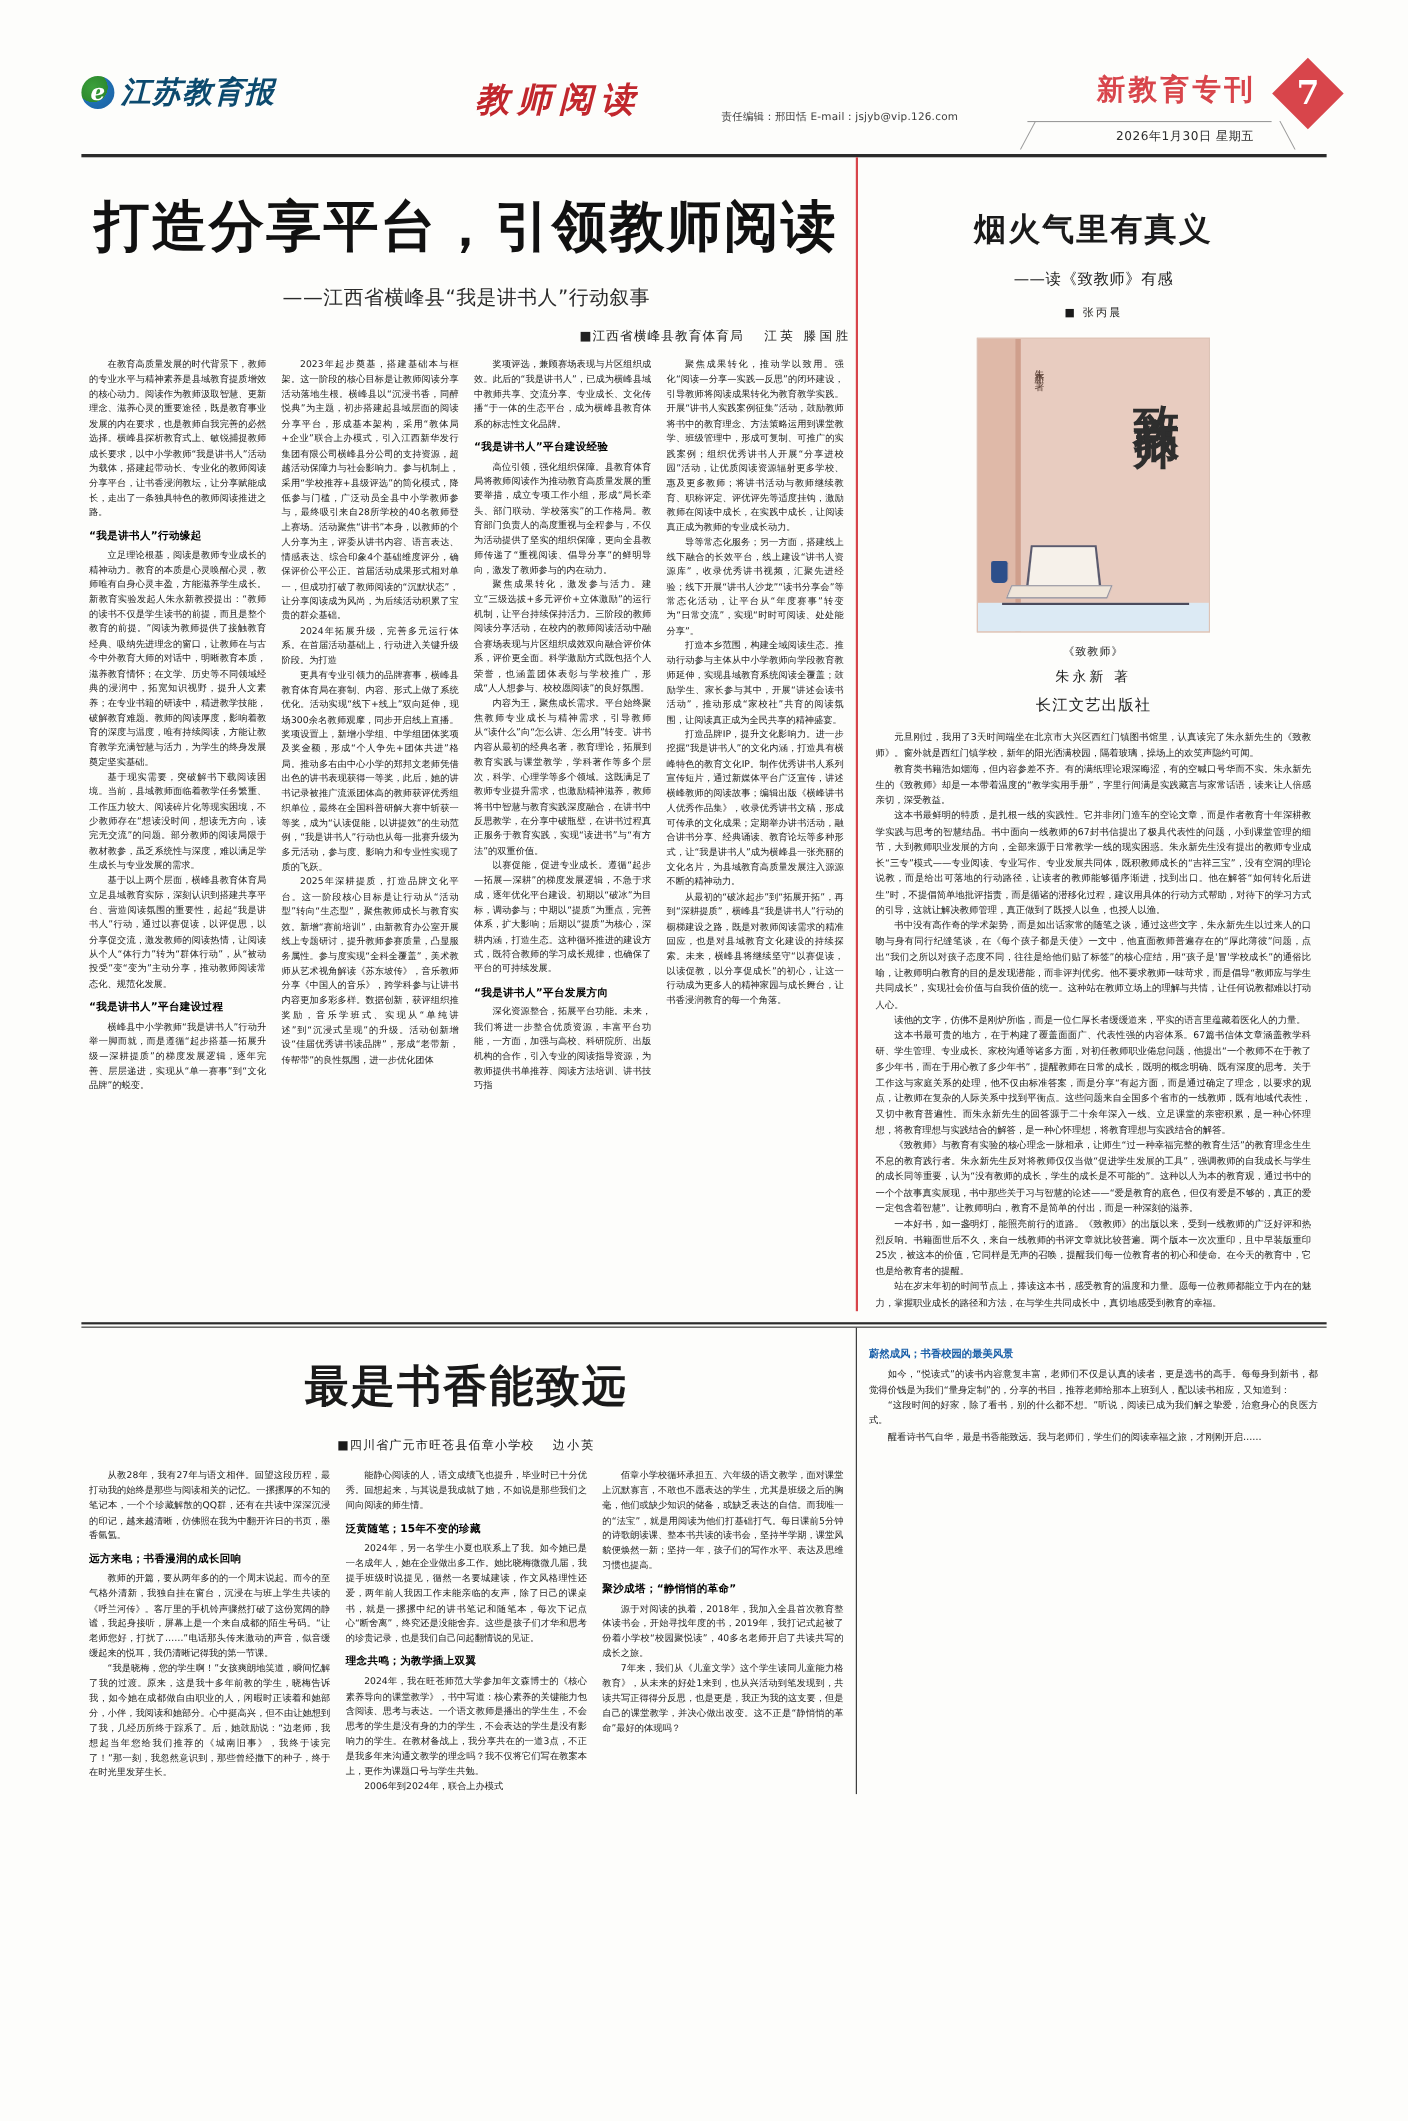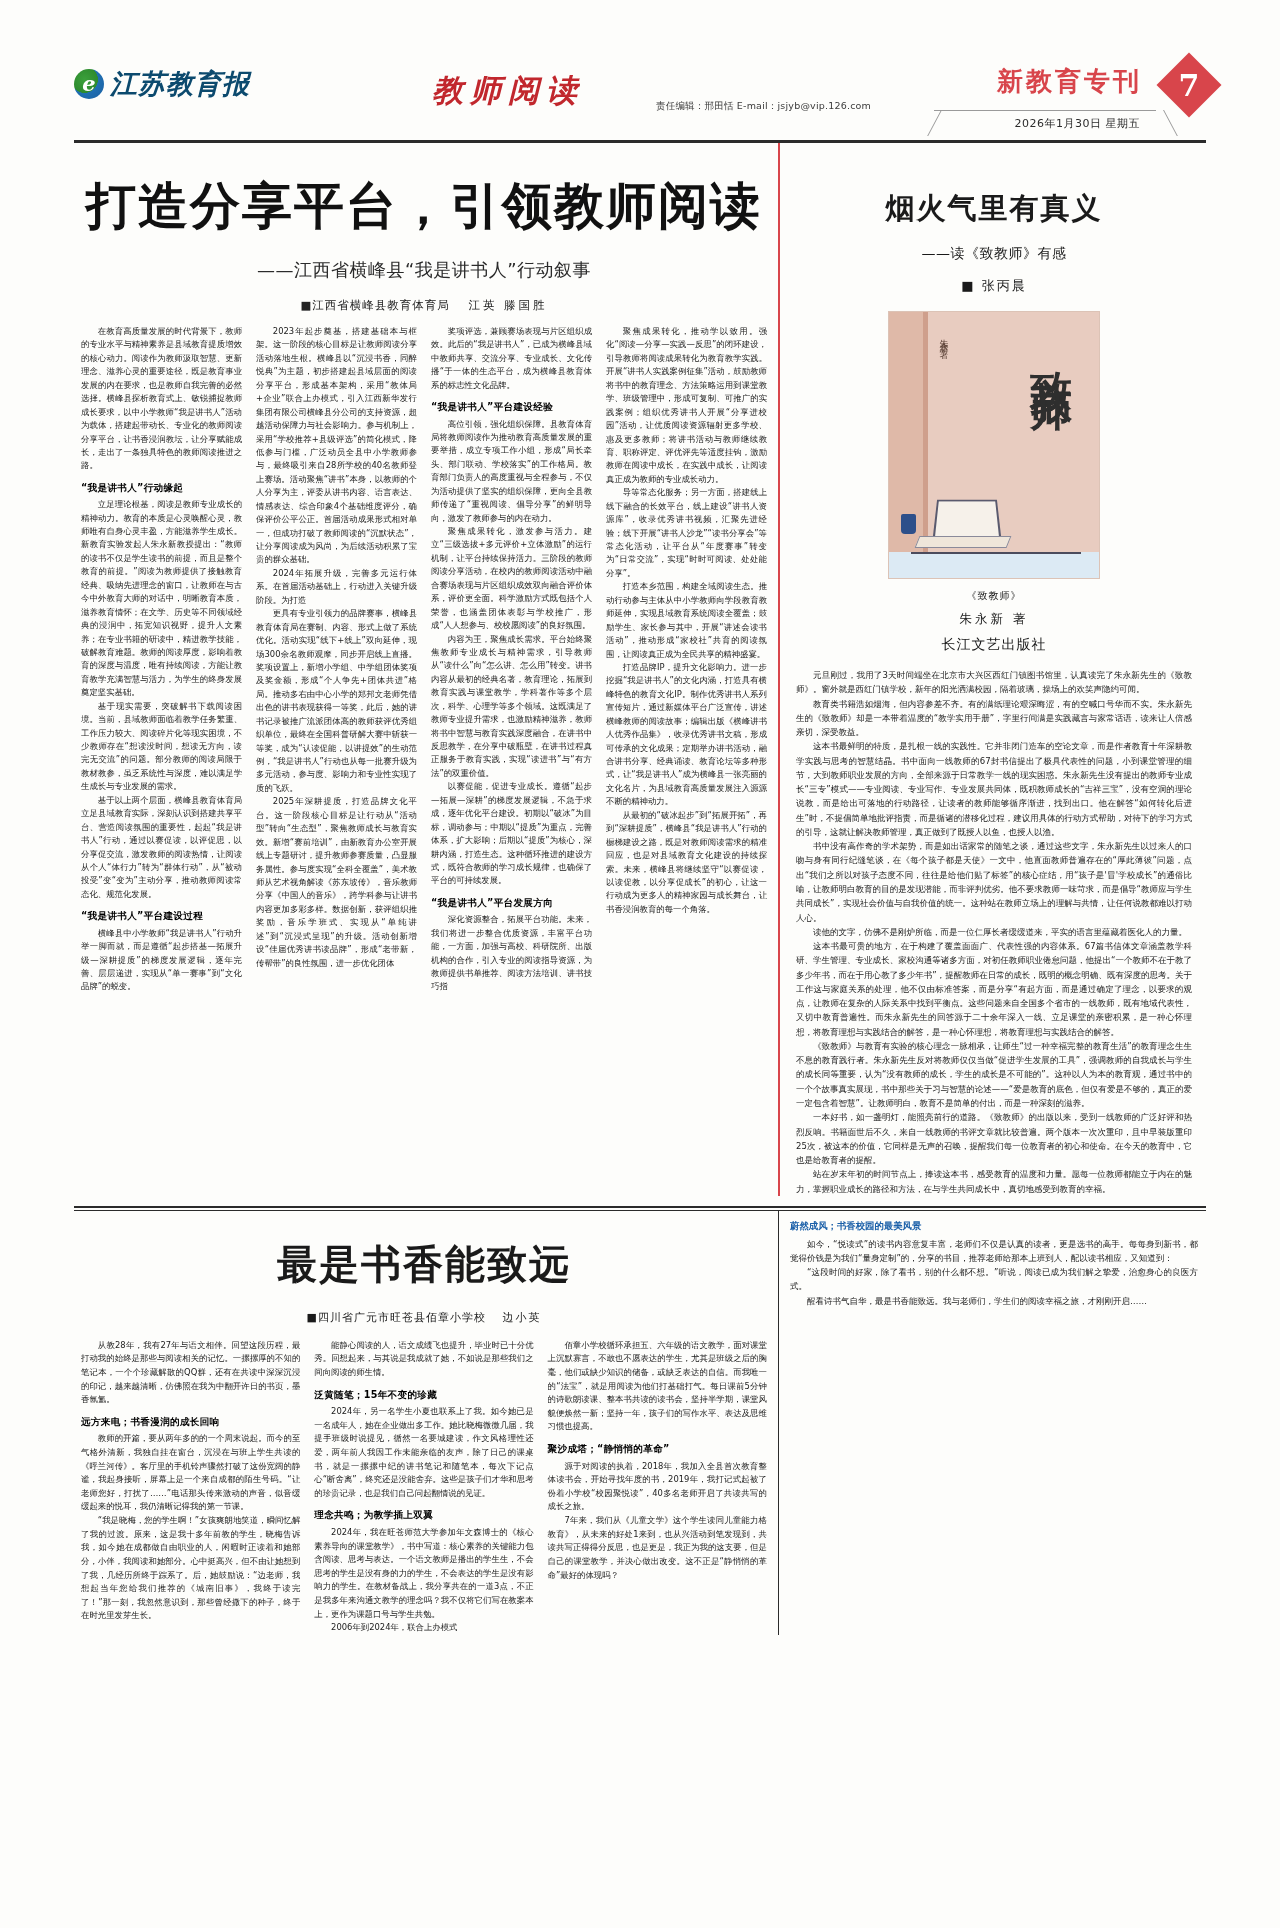--- a/index.html
+++ b/index.html
@@ -62,42 +62,42 @@
     background: #9a9a9a; transform: skewX(-28deg); transform-origin: top; }
   .flag-slash-r { position: absolute; right: 48px; top: 52px; width: 1px; height: 26px;
     background: #9a9a9a; transform: skewX(28deg); transform-origin: top; }
 
   .rule-thick { height: 3px; background: #2b2b2b; margin: 2px 22px 0 22px; }
   .headline {
     text-align: center; font-size: 50px; font-weight: 800; letter-spacing: 2px;
     margin-top: 30px; color: #111; font-family: "DejaVu Sans", sans-serif;
   }
   .subhead { text-align: center; font-size: 18px; margin-top: 18px; color: #2b2b2b; letter-spacing: .5px; }
-  .byline { text-align: center; font-size: 11.5px; margin-top: 16px; color: #222; letter-spacing: 1px; }
+  .byline { text-align: right; font-size: 11.5px; margin-top: 16px; color: #222; letter-spacing: 1px; }
   .byline .authors { font-family: "DejaVu Serif", serif; margin-left: 14px; letter-spacing: 3px; }
   .sub-h { font-weight: 700; font-size: 9.6px; text-indent: 0 !important;
            margin: 7px 0 3px; letter-spacing: .3px; color: #000; }
 
   .main-area { display: flex; padding: 0 22px; }
   .main-left { width: 700px; }
   .main-right { width: 424px; padding-left: 16px; position: relative; }
   .main-right::before {
     content: ""; position: absolute; left: 4px; top: 0; bottom: 0; width: 2px; background: #d8454b;
   }
 
   .mcols { display: flex; margin-top: 12px; }
   .mcol { width: 25%; padding: 0 7px; font-size: 8.4px; line-height: 1.6;
           text-align: justify; }
   .mcol p { text-indent: 2em; }
   .mcol .sub-h { text-indent: 0; }
   .side-title {
     text-align: center; font-size: 29px; font-weight: 800; margin-top: 46px; letter-spacing: 2px;
   }
   .side-sub { text-align: center; font-size: 14px; margin-top: 16px; letter-spacing: .5px; }
-  .side-byline { text-align: center; font-size: 13px; margin-top: 14px; letter-spacing: 2px;
+  .side-byline { text-align: center; font-size: 10px; margin-top: 14px; letter-spacing: 2px;
                  font-family: "DejaVu Serif", serif; }
 
   .book-figure { margin: 16px auto 0; width: 212px; }
   .book-cover {
     width: 212px; height: 268px; background: #e8ccc0; position: relative; overflow: hidden;
     border: 1px solid #dcc3b6;
   }
   .bc-left { position: absolute; left: 0; top: 0; width: 34px; height: 100%; background: #dfb9a8; }
   .bc-strip { position: absolute; left: 34px; top: 0; width: 5px; height: 100%; background: #cf9f8c; }
   .bc-title {
@@ -144,21 +144,21 @@
 
   .b-headline { text-align: center; font-size: 40px; font-weight: 800; margin-top: 26px; letter-spacing: 2px; }
   .b-byline { text-align: center; font-size: 11px; margin-top: 18px; letter-spacing: 1px; }
   .b-byline .authors { font-family: "DejaVu Serif", serif; margin-left: 12px; letter-spacing: 2px; }
 
   .bcols { display: flex; margin-top: 14px; }
   .bcol { width: 25%; padding: 0 7px; font-size: 8.4px; line-height: 1.62; text-align: justify; }
   .bcol p { text-indent: 2em; }
   .bcol .sub-h { text-indent: 0; }
   .sub-h-blue { color: #1a5fa8; font-weight: 700; font-size: 9.4px; text-indent: 0 !important;
-                margin: 7px 0 3px; }
+                margin: 17px 0 3px; }
 </style>
 </head>
 <body>
 
 <div class="page">
 
   <div class="masthead">
     <div class="logo-wrap">
       <div class="logo-e"></div>
       <div class="logo-text">江苏教育报</div>

